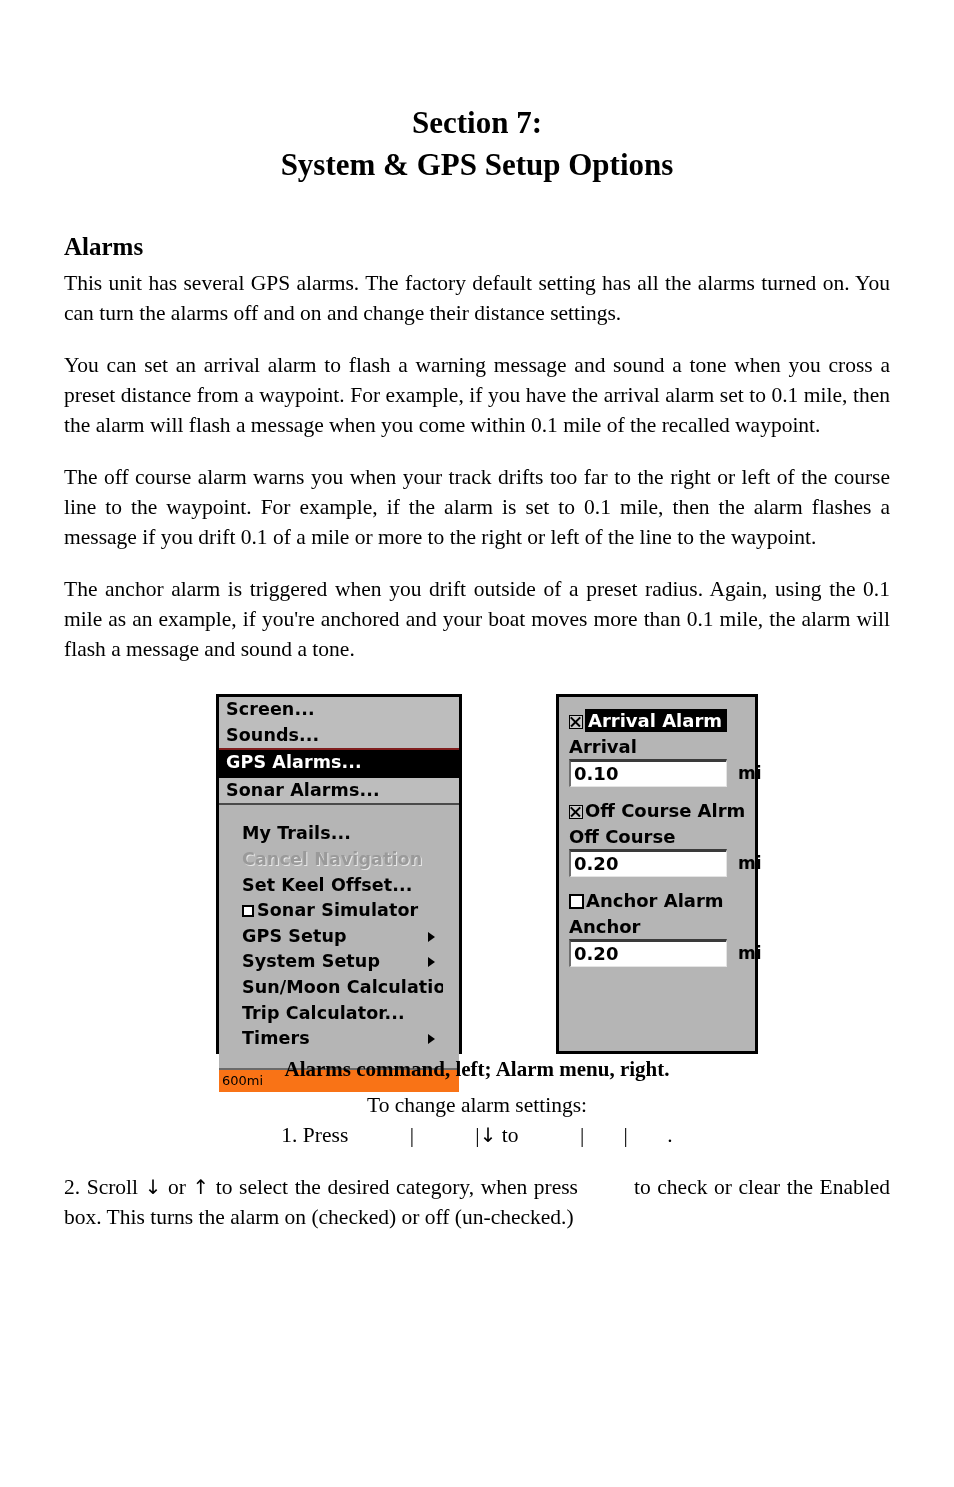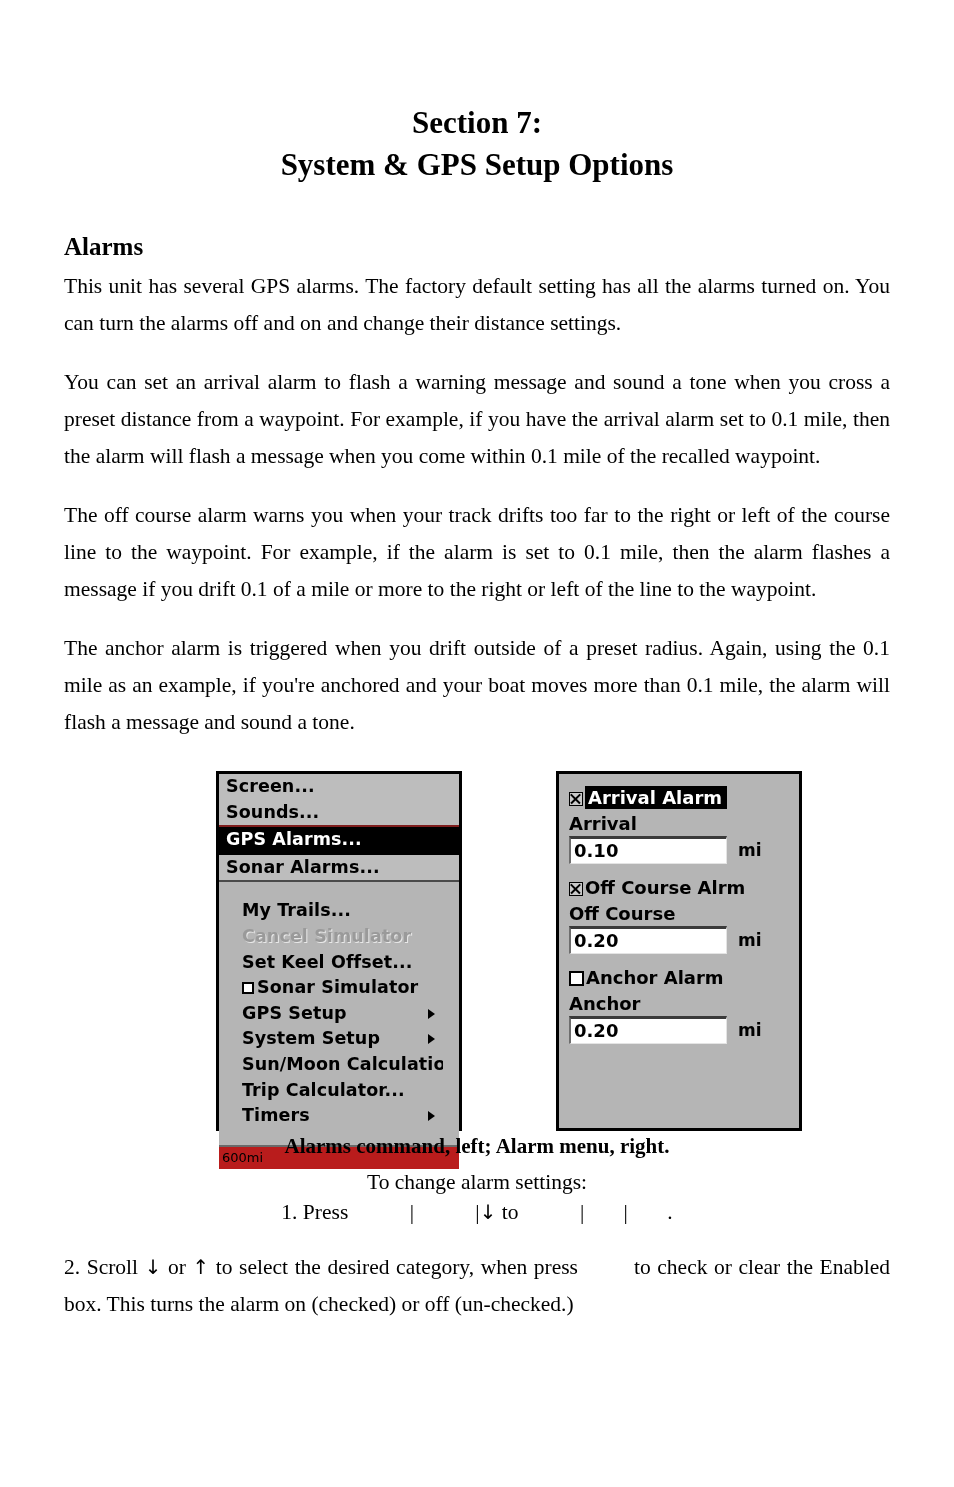--- a/index.html
+++ b/index.html
@@ -40,21 +40,21 @@
     font-weight: bold;
     font-size: 25px;
     line-height: 30px;
     margin: 0;
     padding: 29px 0 6px 0;
   }
 
   
   p.body {
     font-size: 21.5px;
-    line-height: 37px;
+    line-height: 30px;
     text-align: justify;
     text-justify: inter-word;
     margin: 0 0 22px 0;
     hyphens: none;
   }
   p.nojust {
     font-size: 21.5px;
     line-height: 30px;
     text-align: center;
     margin: 0;
@@ -143,35 +143,35 @@
     width: 12px;
     height: 12px;
     border: 2px solid #000;
     background: #ffffff;
     vertical-align: -1px;
     margin-right: 3px;
     position: relative;
     box-sizing: border-box;
   }
   .statusbar {
-    background: #b91c1c;
+    background: #f97316;
     height: 22px;
     font-size: 13px;
     font-weight: normal;
     line-height: 22px;
     padding-left: 3px;
     color: #000;
     font-family: "DejaVu Sans", sans-serif;
   }
 
   
   #alarm-panel {
     left: 492px;
     top: 8px;
-    width: 246px;
+    width: 202px;
     height: 360px;
     background: #b5b5b5;
     padding: 0;
   }
   .alarm-inner {
     padding: 12px 10px 0 10px;
   }
   .alarm-row {
     font-size: 18px;
     font-weight: bold;
@@ -282,21 +282,21 @@
         <div class="menu-item">
           <span>Sonar Alarms...</span>
         </div>
       </div>
 
       <div class="menu-body">
         <div class="menu-item">
           <span>My Trails...</span>
         </div>
         <div class="menu-item disabled">
-          <span>Cancel Simulator</span>
+          <span>Cancel Navigation</span>
         </div>
         <div class="menu-item">
           <span>Set Keel Offset...</span>
         </div>
         <div class="menu-item">
           <span class="cb"></span><span>Sonar Simulator</span>
         </div>
         <div class="menu-item">
           <span>GPS Setup</span>
           <span class="caret"></span>

